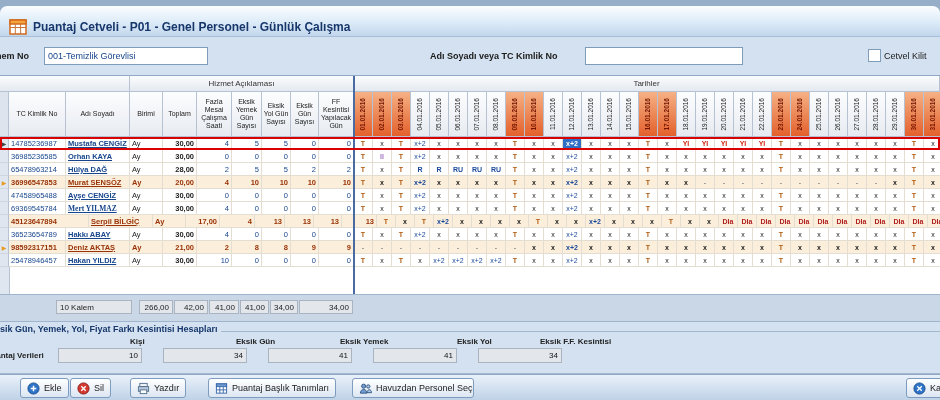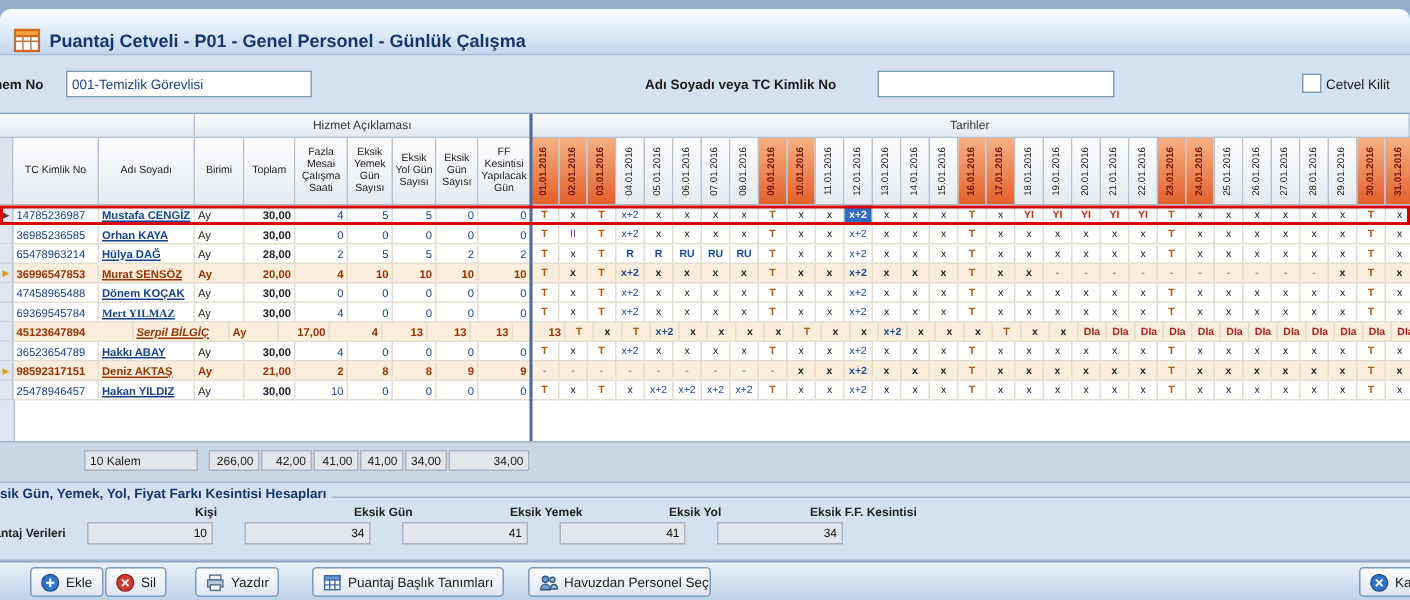--- a/index.html
+++ b/index.html
@@ -383,21 +383,21 @@
           <div class="dcell v-dash">-</div>
           <div class="dcell v-dash">-</div>
           <div class="dcell v-dash">-</div>
           <div class="dcell v-x">x</div>
           <div class="dcell v-t">T</div>
           <div class="dcell v-x">x</div>
         </div>
         <div class="trow">
           <div class="ind-cell"></div>
           <div class="tcell c-tc" style="width: 57px;">47458965488</div>
-          <div class="tcell c-name" style="width: 64px;">Dönem KOÇAK</div>
+          <div class="tcell c-name" style="width: 64px;">Ayşe CENGİZ</div>
           <div class="tcell c-birim" style="width: 33px;">Ay</div>
           <div class="tcell c-num c-toplam" style="width: 34px;">30,00</div>
           <div class="tcell c-num" style="width: 35px;">0</div>
           <div class="tcell c-num" style="width: 30px;">0</div>
           <div class="tcell c-num" style="width: 29px;">0</div>
           <div class="tcell c-num" style="width: 28px;">0</div>
           <div class="tcell c-num" style="width: 35px;">0</div>
           <div class="dcell v-t">T</div>
           <div class="dcell v-x">x</div>
           <div class="dcell v-t">T</div>
@@ -469,21 +469,21 @@
           <div class="dcell v-x">x</div>
           <div class="dcell v-x">x</div>
           <div class="dcell v-x">x</div>
           <div class="dcell v-x">x</div>
           <div class="dcell v-t">T</div>
           <div class="dcell v-x">x</div>
         </div>
         <div class="trow hl">
           <div class="ind-cell"></div>
           <div class="tcell c-tc" style="width: 80px;">45123647894</div>
-          <div class="tcell c-name" style="width: 64px; font-style: italic;">Serpil BİLGİÇ</div>
+          <div class="tcell c-name" style="width: 64px;">Serpil BİLGİÇ</div>
           <div class="tcell c-birim" style="width: 33px;">Ay</div>
           <div class="tcell c-num c-toplam" style="width: 34px;">17,00</div>
           <div class="tcell c-num" style="width: 35px;">4</div>
           <div class="tcell c-num" style="width: 30px;">13</div>
           <div class="tcell c-num" style="width: 29px;">13</div>
           <div class="tcell c-num" style="width: 28px;">13</div>
           <div class="tcell c-num" style="width: 35px;">13</div>
           <div class="dcell v-t">T</div>
           <div class="dcell v-x">x</div>
           <div class="dcell v-t">T</div>
@@ -663,21 +663,21 @@
     <div class="sumbox" style="left:299px;width:54px;">34,00</div>
   </div>
 
   <div class="grpbox"></div>
   <div class="grplabel">Eksik Gün, Yemek, Yol, Fiyat Farkı Kesintisi Hesapları</div>
   <div class="row-label">Puantaj Verileri</div>
 
   <div class="field-label" style="left:130px;">Kişi</div>
   <div class="field-label" style="left:236px;">Eksik Gün</div>
   <div class="field-label" style="left:340px;">Eksik Yemek</div>
-  <div class="field-label" style="left:446px;text-align:center;">Eksik Yol</div>
+  <div class="field-label" style="left:457px;text-align:center;">Eksik Yol</div>
   <div class="field-label" style="left:540px;">Eksik F.F. Kesintisi</div>
 
   <div class="field-box" style="left:58px;">10</div>
   <div class="field-box" style="left:163px;">34</div>
   <div class="field-box" style="left:268px;">41</div>
   <div class="field-box" style="left:373px;">41</div>
   <div class="field-box" style="left:478px;">34</div>
 
   <div class="toolbar">
     <div class="tbtn" style="left:20px;">

